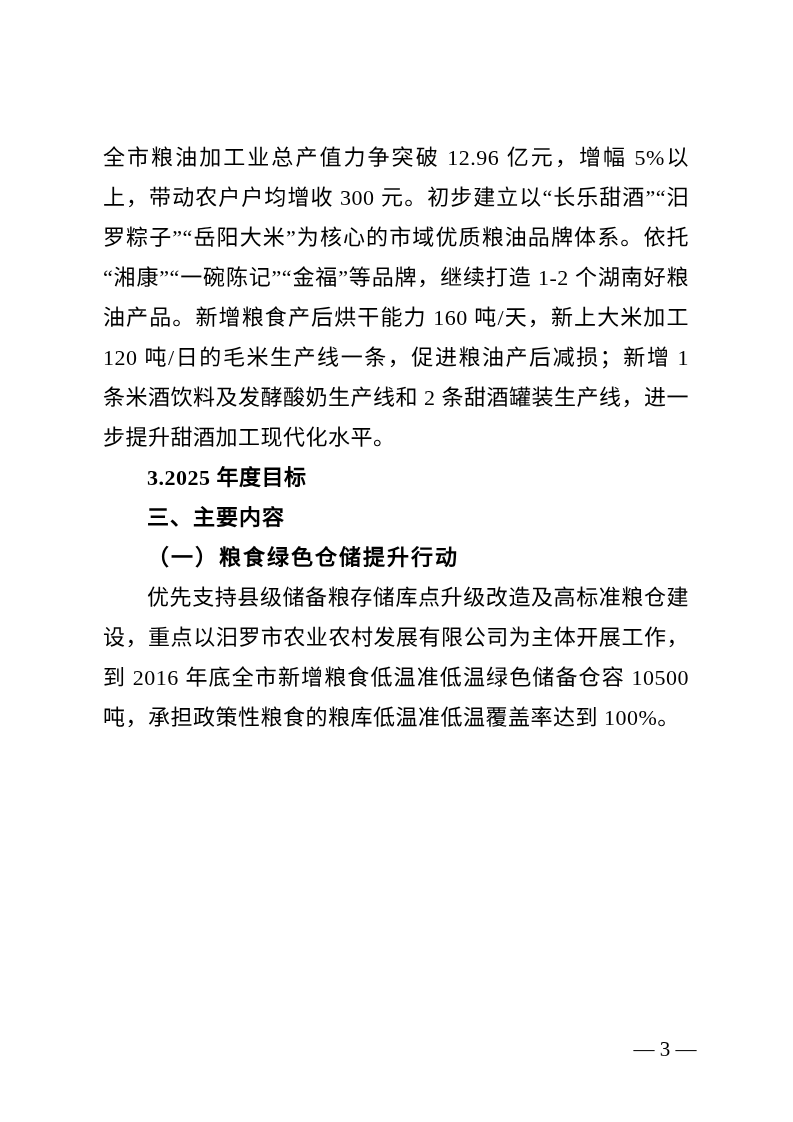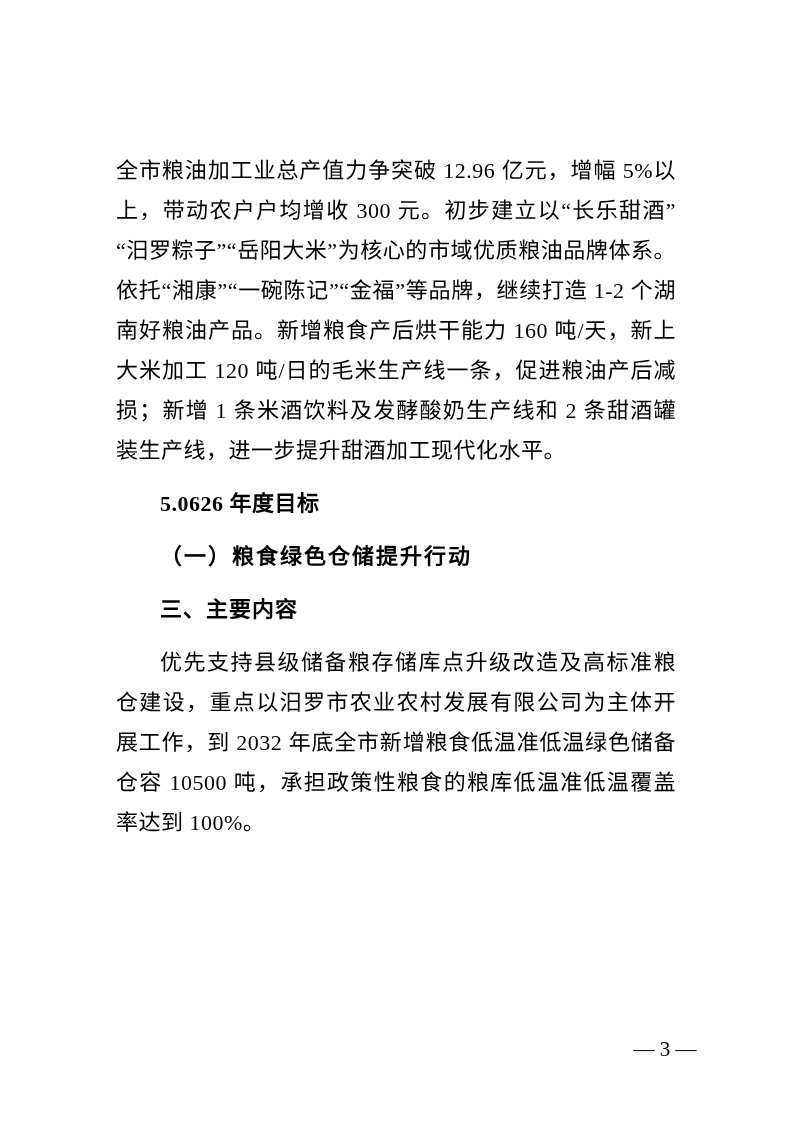--- a/index.html
+++ b/index.html
@@ -21,21 +21,21 @@
     top: 138px;
     width: 586px;
     font-family: "Liberation Serif", "DejaVu Serif", serif;
     font-size: 22px;
     line-height: 40px;
     text-align: justify;
     text-justify: inter-character;
     letter-spacing: 0.5px;
   }
   .para {
-    margin: 13px;
+    margin: 0;
     text-indent: 2em;
   }
   .para.no-indent {
     text-indent: 0;
   }
   .heading-bold {
     font-weight: bold;
   }
   .heading-hei {
     font-weight: bold;
@@ -57,19 +57,19 @@
     line-height: 30px;
     color: #000000;
   }
 </style>
 </head>
 <body>
 
 <div class="page">
   <div class="content">
     <p class="para no-indent">全市粮油加工业总产值力争突破 12.96 亿元，增幅 5%以上，带动农户户均增收 300 元。初步建立以“长乐甜酒”“汨罗粽子”“岳阳大米”为核心的市域优质粮油品牌体系。依托“湘康”“一碗陈记”“金福”等品牌，继续打造 1-2 个湖南好粮油产品。新增粮食产后烘干能力 160 吨/天，新上大米加工 120 吨/日的毛米生产线一条，促进粮油产后减损；新增 1 条米酒饮料及发酵酸奶生产线和 2 条甜酒罐装生产线，进一步提升甜酒加工现代化水平。</p>
-    <p class="para heading-bold">5.0626 年度目标</p>
+    <p class="para heading-bold">3.2025 年度目标</p>
+    <p class="para heading-hei">三、主要内容</p>
     <p class="para heading-kai">（一）粮食绿色仓储提升行动</p>
-    <p class="para heading-hei">三、主要内容</p>
-    <p class="para">优先支持县级储备粮存储库点升级改造及高标准粮仓建设，重点以汨罗市农业农村发展有限公司为主体开展工作，到 2032 年底全市新增粮食低温准低温绿色储备仓容 10500 吨，承担政策性粮食的粮库低温准低温覆盖率达到 100%。</p>
+    <p class="para">优先支持县级储备粮存储库点升级改造及高标准粮仓建设，重点以汨罗市农业农村发展有限公司为主体开展工作，到 2016 年底全市新增粮食低温准低温绿色储备仓容 10500 吨，承担政策性粮食的粮库低温准低温覆盖率达到 100%。</p>
   </div>
   <div class="page-number">— 3 —</div>
 </div>
 
 </body></html>

